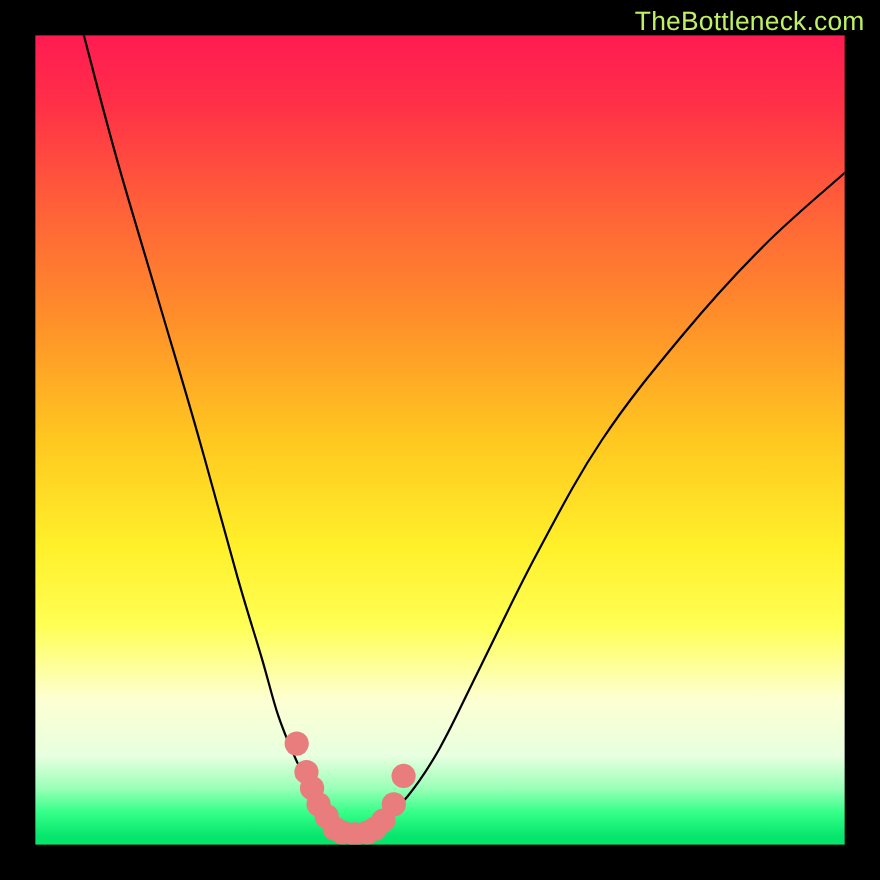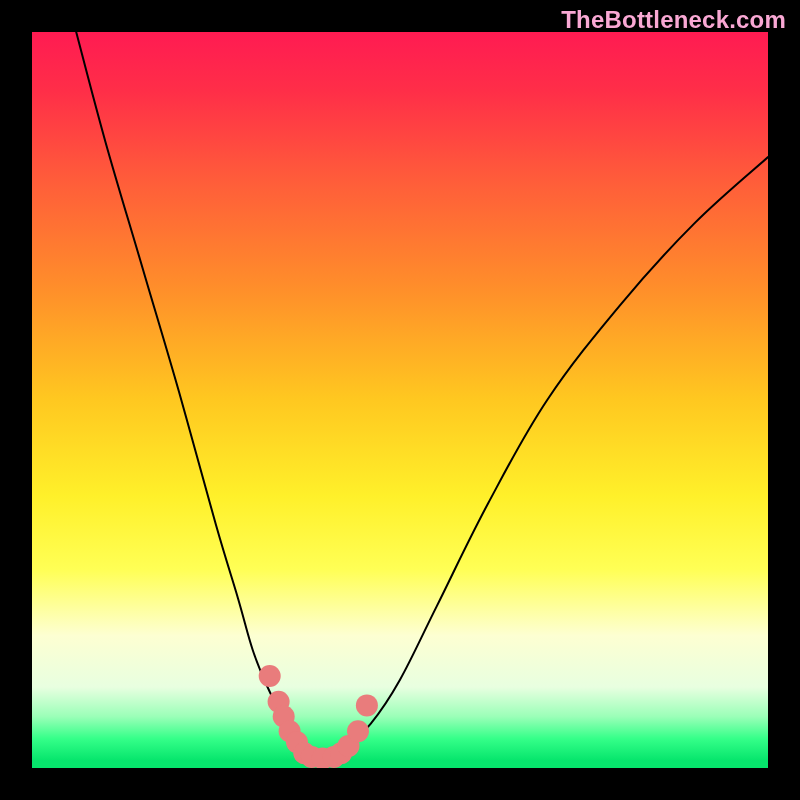--- a/index.html
+++ b/index.html
@@ -14,23 +14,23 @@
   .frame {
     position: relative;
     width: 800px;
     height: 800px;
     background: #000;
   }
   .watermark {
     position: absolute;
     top: 6px;
     right: 14px;
-    color: #f9a8d4;
+    color: #bef264;
     font-size: 24px;
-    font-weight: 700;
+    font-weight: 400;
     letter-spacing: 0.2px;
     z-index: 5;
   }
   .plot-area {
     position: absolute;
     left: 32px;
     top: 32px;
     width: 736px;
     height: 736px;
     overflow: hidden;

